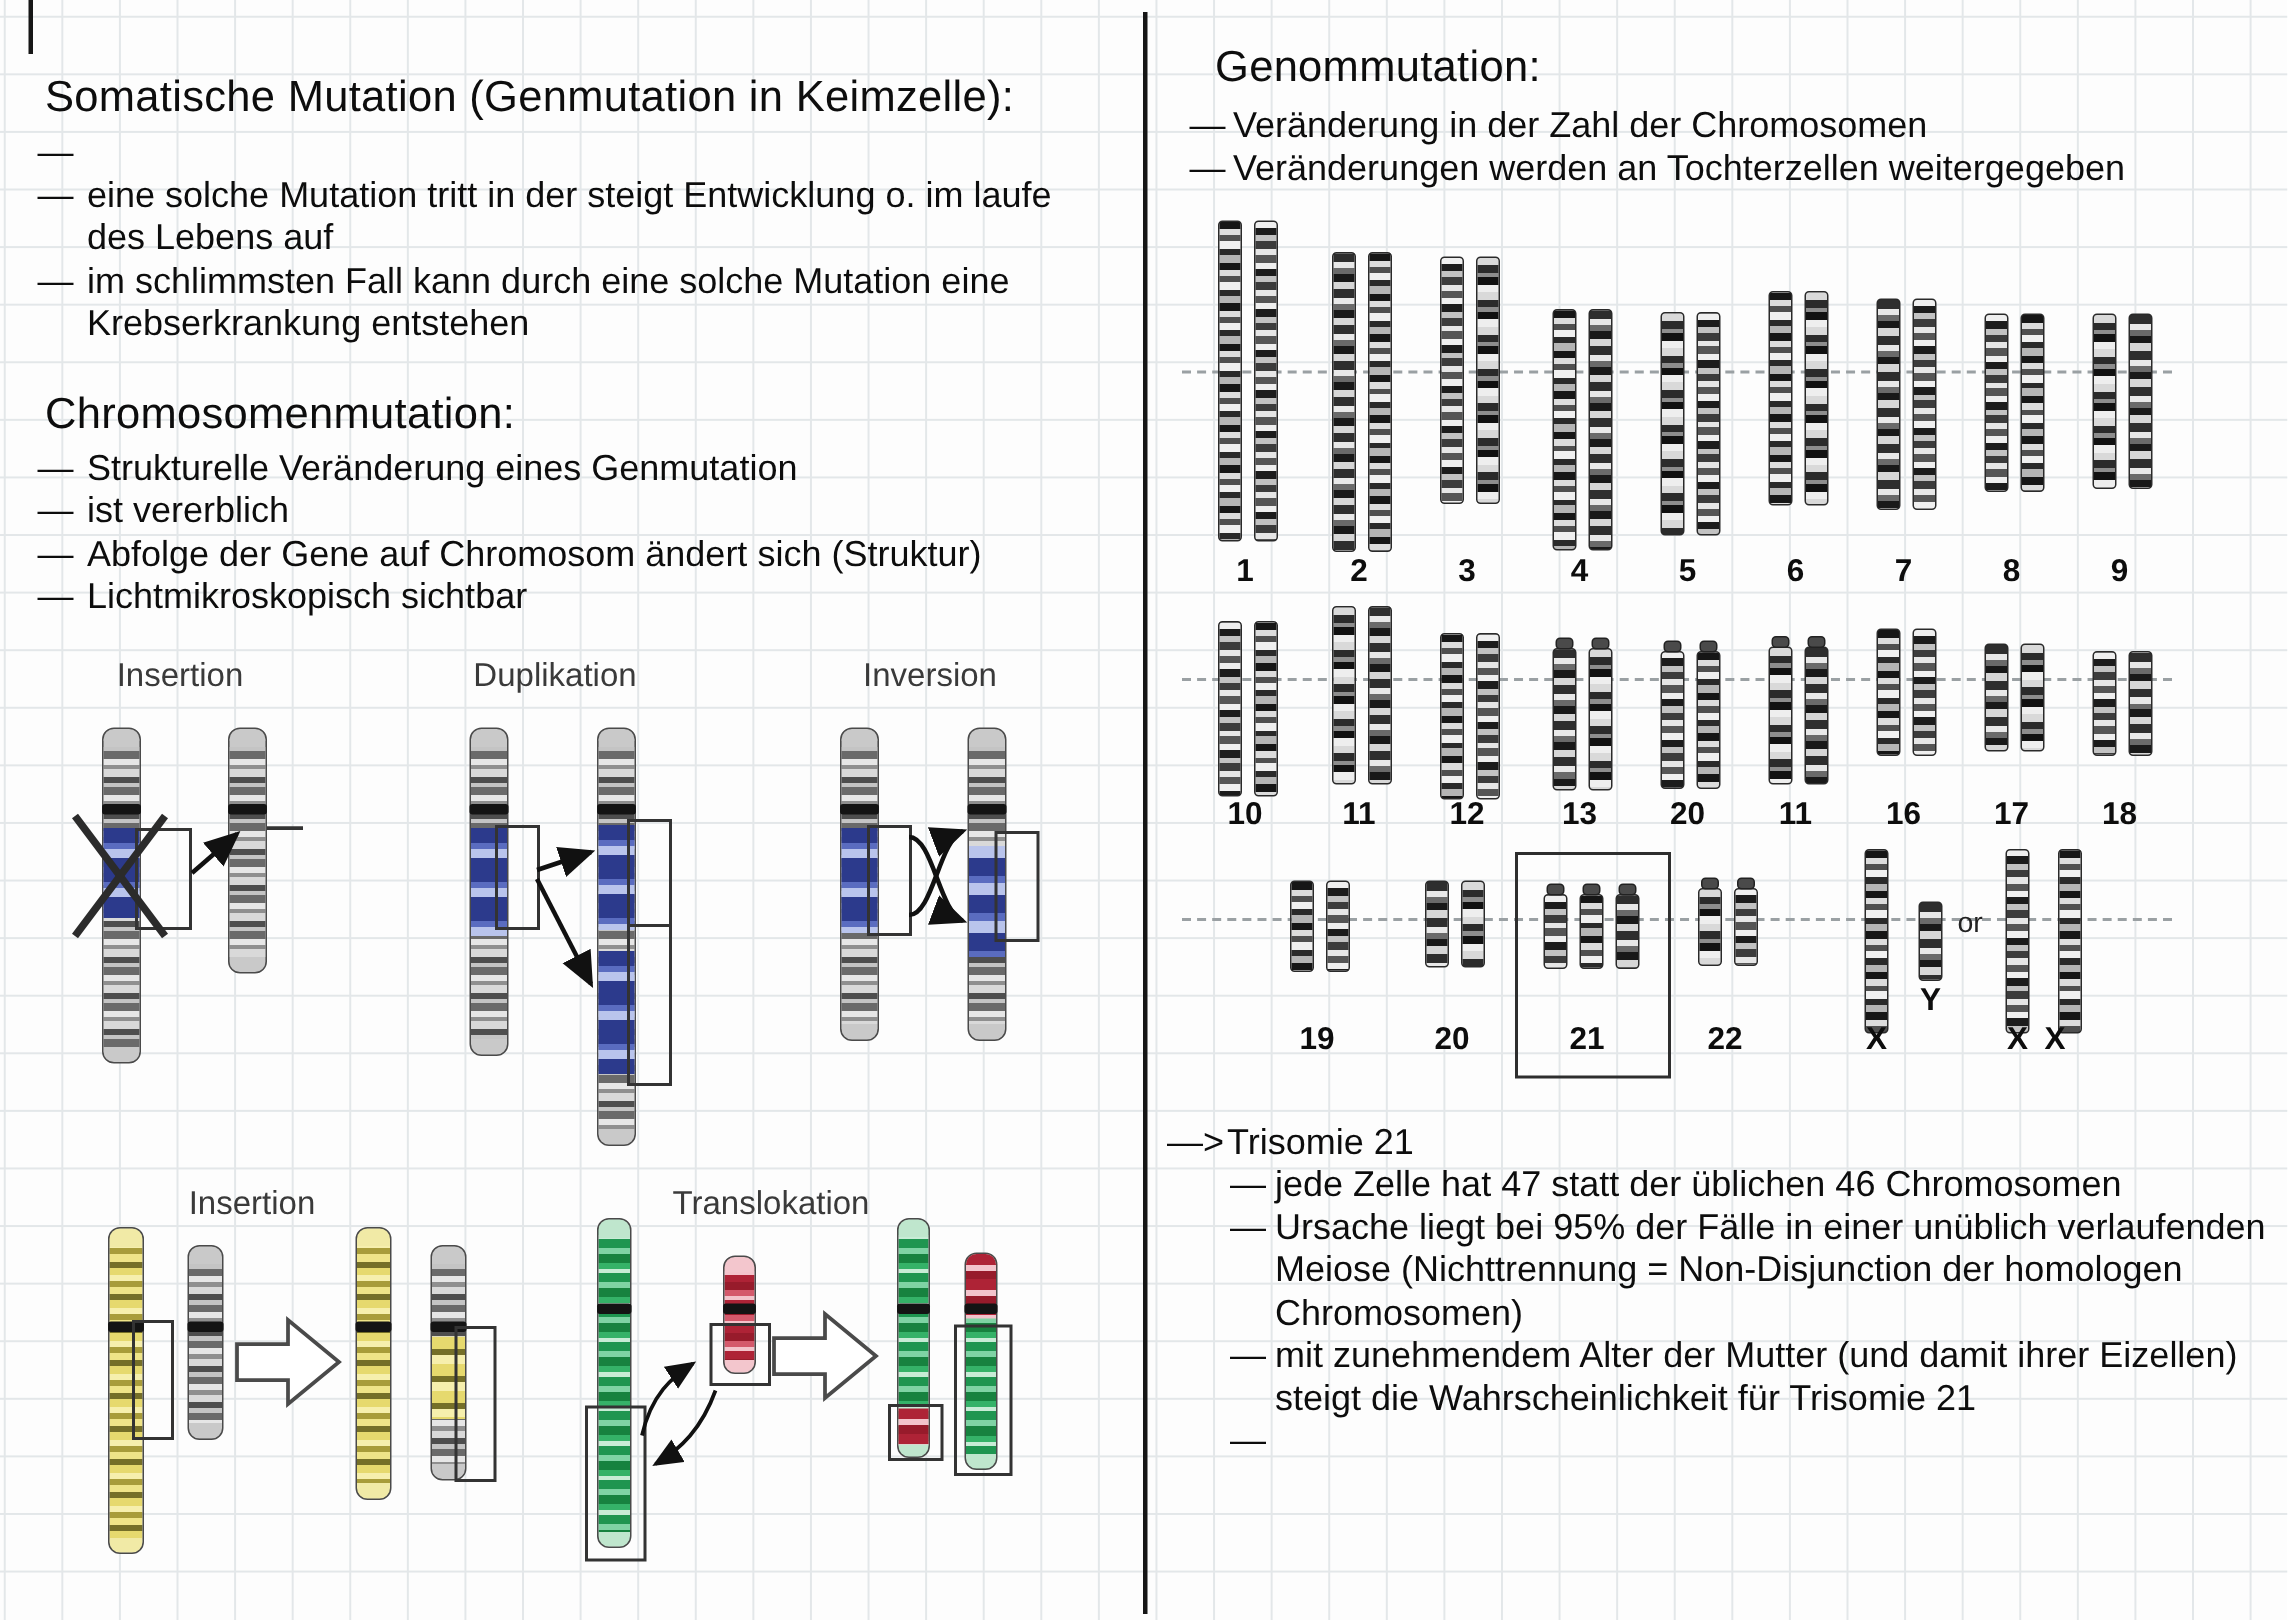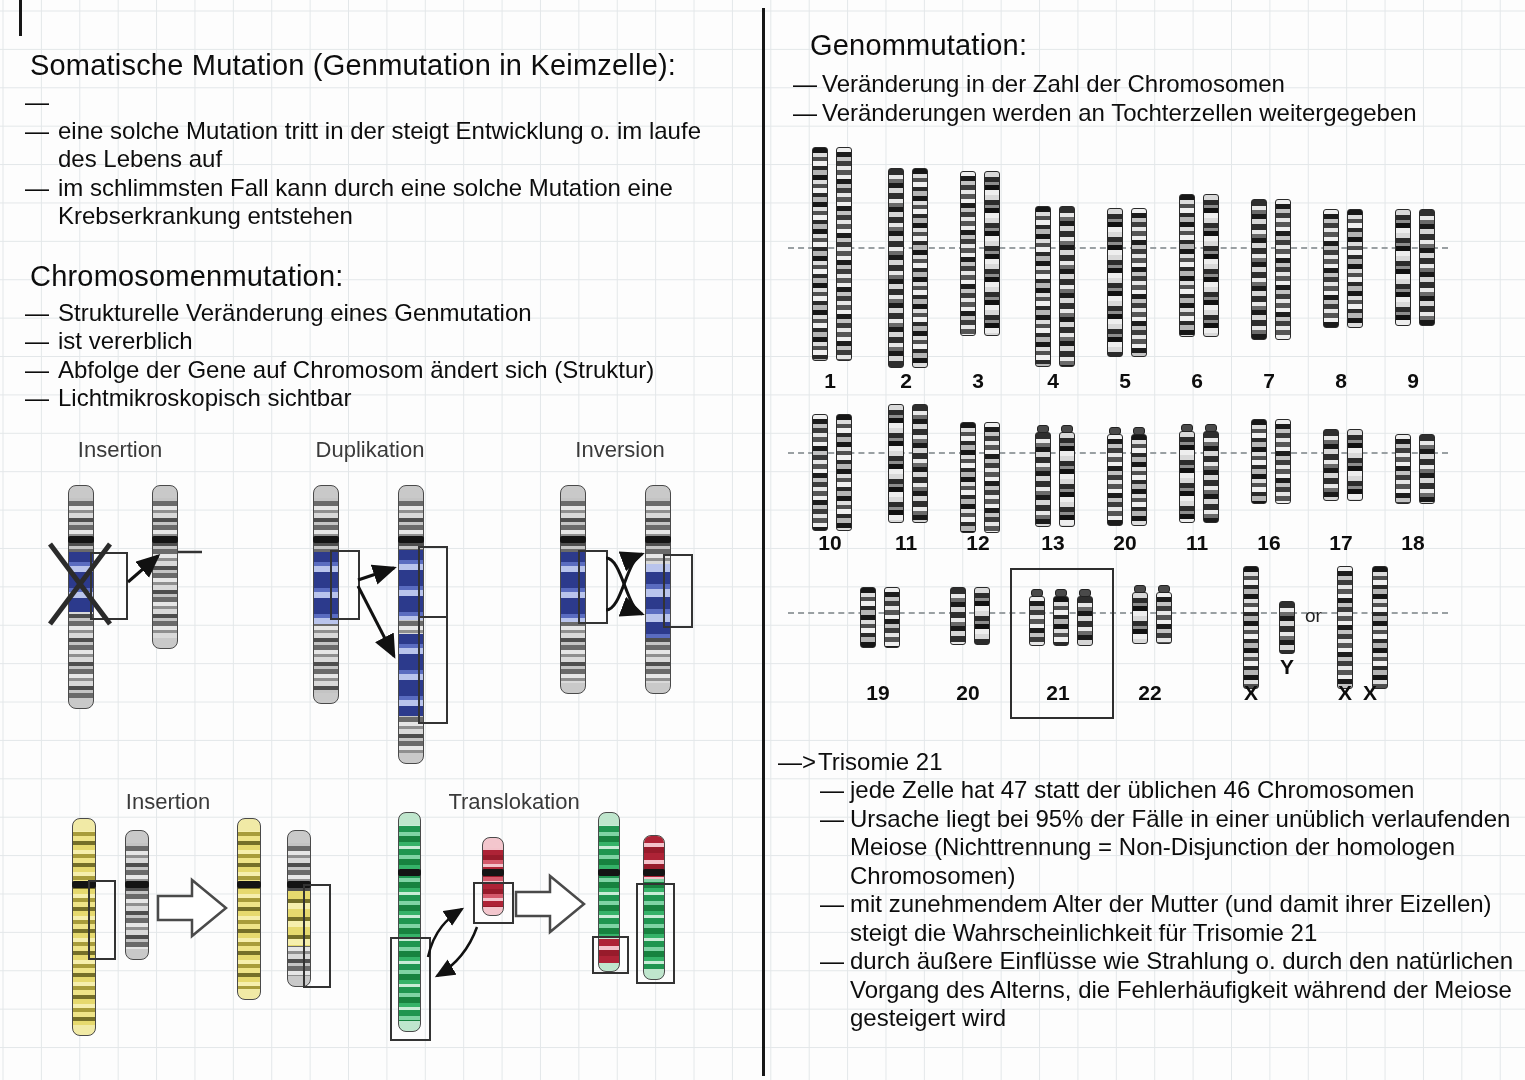--- a/index.html
+++ b/index.html
@@ -379,18 +379,15 @@
 Meiose (Nichttrennung = Non-Disjunction der homologen
 Chromosomen)</span>
     </div>
     <div class="bullet">
       <span class="dash">—</span>
       <span class="btext">mit zunehmendem Alter der Mutter (und damit ihrer Eizellen)
 steigt die Wahrscheinlichkeit für Trisomie 21</span>
     </div>
     <div class="bullet">
       <span class="dash">—</span>
-      <span class="btext">durch äußere Einflüsse wie Strahlung o. durch den natürlichen
-Vorgang des Alterns, die Fehlerhäufigkeit während der Meiose
-gesteigert wird</span>
     </div>
   </div>
 </div>
 
 </body></html>

